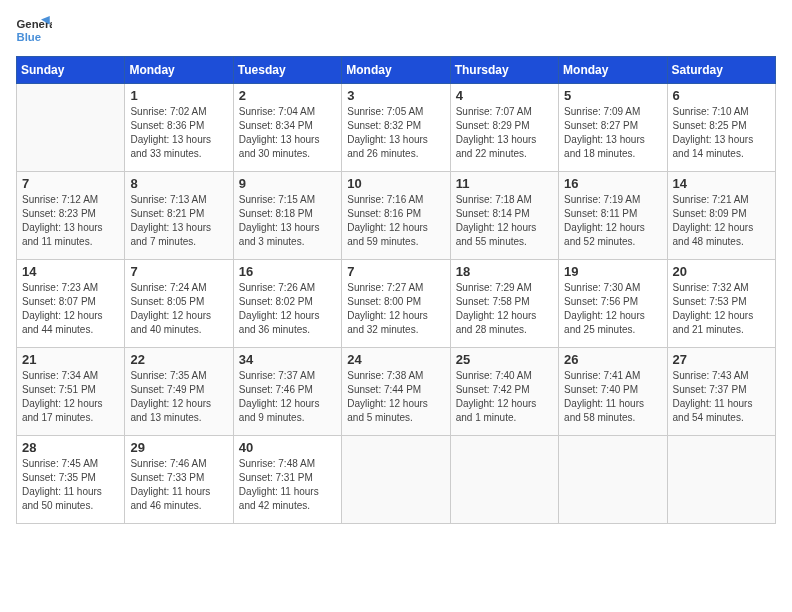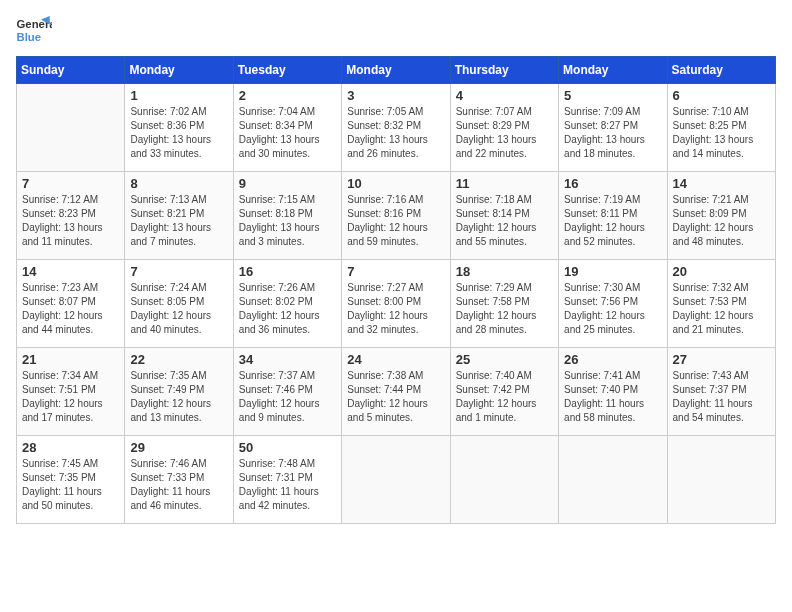--- a/index.html
+++ b/index.html
@@ -232,21 +232,21 @@
       <tr>
         <td>
           <span class="day-number">28</span>
           <div class="day-info">Sunrise: 7:45 AM<br>Sunset: 7:35 PM<br>Daylight: 11 hours and 50 minutes.</div>
         </td>
         <td>
           <span class="day-number">29</span>
           <div class="day-info">Sunrise: 7:46 AM<br>Sunset: 7:33 PM<br>Daylight: 11 hours and 46 minutes.</div>
         </td>
         <td>
-          <span class="day-number">50</span>
+          <span class="day-number">40</span>
           <div class="day-info">Sunrise: 7:48 AM<br>Sunset: 7:31 PM<br>Daylight: 11 hours and 42 minutes.</div>
         </td>
         <td class="empty-cell"></td>
         <td class="empty-cell"></td>
         <td class="empty-cell"></td>
         <td class="empty-cell"></td>
       </tr>
     </tbody>
 </table>
 

